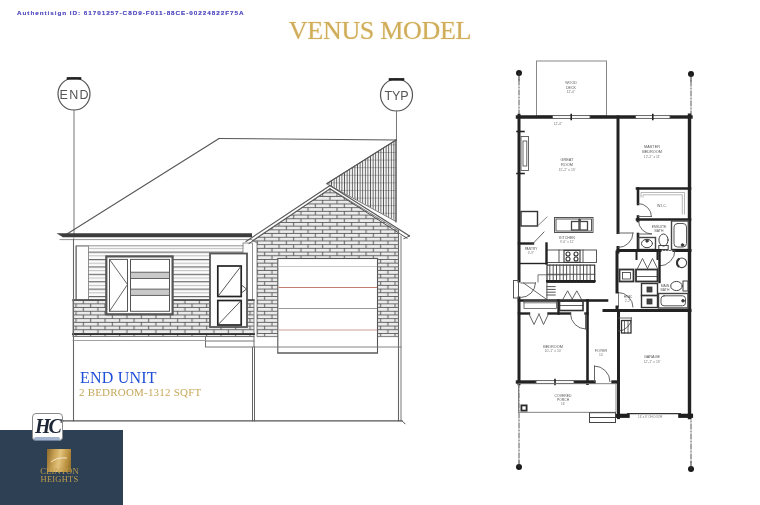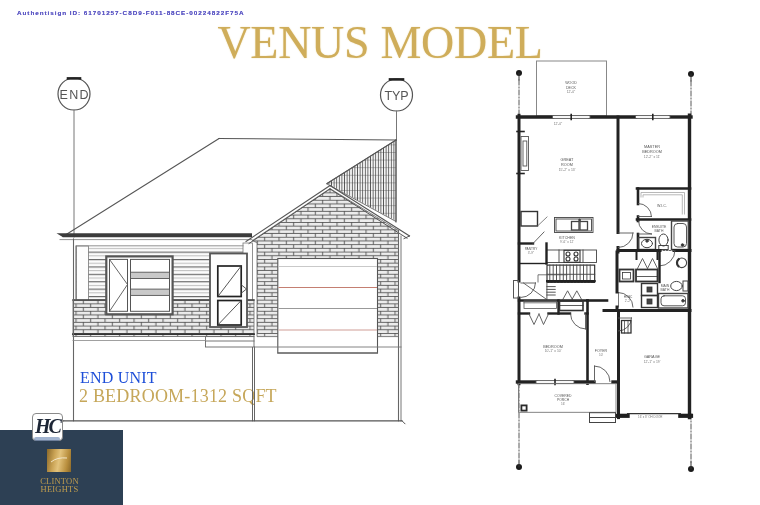--- a/index.html
+++ b/index.html
@@ -7,41 +7,41 @@
        font-family:"Liberation Sans", sans-serif;}
   .abs{position:absolute;}
   svg{position:absolute;left:0;top:0;}
   .gold{color:#c5a04a;font-family:"Liberation Serif", serif;}
 </style>
 </head>
 <body>
 
 <div class="abs" style="left:17px;top:8.5px;font-size:6.5px;color:#5a55c4;text-shadow:0 0 0.6px #7a76cf;letter-spacing:0.95px;font-weight:bold;transform:scale(0.98,0.92);transform-origin:left top;">Authentisign ID: 61701257-C8D9-F011-88CE-00224822F75A</div>
 
-<div class="abs gold" style="left:0;top:15.5px;width:760px;text-align:center;font-size:46px;letter-spacing:-0.3px;color:#cfad5a;text-shadow:0 0 1.5px #ead9a8;">VENUS MODEL</div>
+<div class="abs gold" style="left:0;top:15.5px;width:760px;text-align:center;font-size:26px;letter-spacing:-0.3px;color:#cfad5a;text-shadow:0 0 1.5px #ead9a8;">VENUS MODEL</div>
 
 <div class="abs gold" style="left:80px;top:369px;font-size:16px;letter-spacing:0.2px;color:#1d4ed8;">END UNIT</div>
 
-<div class="abs gold" style="left:79px;top:385.5px;font-size:18px;letter-spacing:0.2px;color:#c6a75a;">2 BEDROOM-1312 SQFT</div>
+<div class="abs gold" style="left:79px;top:385.5px;font-size:11px;letter-spacing:0.2px;color:#c6a75a;">2 BEDROOM-1312 SQFT</div>
 
 <div class="abs" style="left:32px;top:413px;width:29px;height:26px;border:1.5px solid #8a8a8a;border-radius:4px;background:#fff;text-align:center;z-index:6;">
   <span style="font-family:'Liberation Serif',serif;font-style:italic;font-weight:bold;font-size:20px;color:#1d2636;line-height:25px;letter-spacing:-2px;">HC</span>
 </div>
 
 <div class="abs" style="left:34px;top:437px;width:26px;height:4px;background:#5577aa;opacity:.55;border-radius:2px;z-index:7;"></div>
 
 <div class="abs" style="left:0;top:430px;width:123px;height:75px;background:#2d4054;z-index:5;">
 
   <div class="abs" style="left:47px;top:19px;width:24px;height:23px;background:linear-gradient(100deg,#8a6828 0%,#caa355 30%,#e3c37c 50%,#b98f3e 80%,#8a6828 100%);"></div>
 
   <svg width="123" height="75" viewBox="0 0 123 75">
       <path d="M51,32 Q57,27 67,28" stroke="#f3e6c8" stroke-width="1" fill="none"></path>
     </svg>
 
-  <div class="abs" style="left:0;top:47px;width:119px;text-align:center;font-family:'Liberation Serif',serif;font-size:8.5px;line-height:8px;letter-spacing:0.2px;color:#bf9c4e;">CLINTON<br>HEIGHTS</div>
+  <div class="abs" style="left:0;top:37px;width:119px;text-align:center;font-family:'Liberation Serif',serif;font-size:8.5px;line-height:8px;letter-spacing:0.2px;color:#bf9c4e;">CLINTON<br>HEIGHTS</div>
 </div>
 
 <svg width="760" height="505" viewBox="0 0 760 505">
 <defs>
   <pattern id="siding" width="8" height="7.4" patternUnits="userSpaceOnUse">
     <rect width="8" height="7.4" fill="#fbfbfb"></rect>
     <line x1="0" y1="0.6" x2="8" y2="0.6" stroke="#5f5f5f" stroke-width="1.1"></line>
     <line x1="0" y1="4.3" x2="8" y2="4.3" stroke="#b3b3b3" stroke-width="0.9"></line>
   </pattern>
   <pattern id="brick" width="14.5" height="7.4" patternUnits="userSpaceOnUse">

